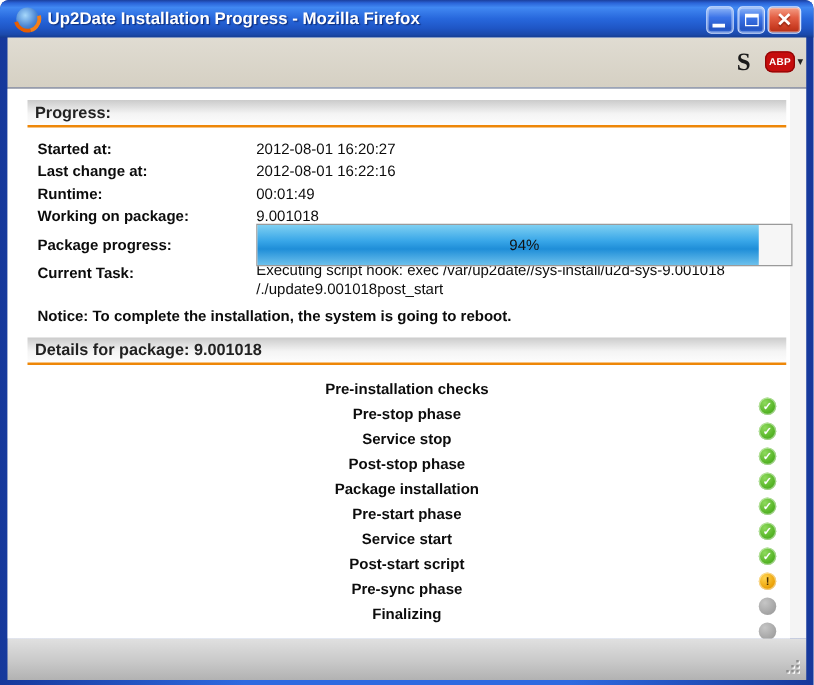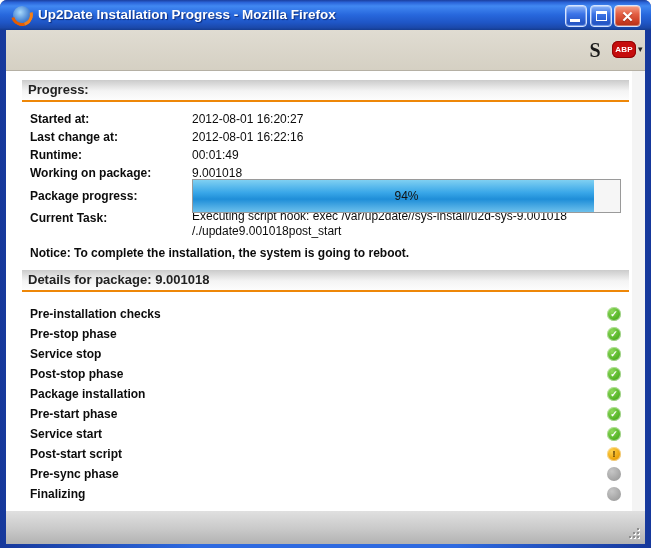--- a/index.html
+++ b/index.html
@@ -67,36 +67,36 @@
     font-size:12px;color:#0c0c0c;}
   .spacer{height:9px;}
   .section-header{
     margin-left:16px;width:607px;height:22px;
     background:linear-gradient(180deg,#cbcbcb,#f4f4f4 55%,#fdfdfd);
     border-bottom:2px solid #ee8708;
     display:flex;align-items:flex-end;padding:0 0 3px 6px;
     font-size:13px;font-weight:bold;color:#222;
   }
   .kv{margin-top:8px;}
-  .kv-row{display:flex;line-height:18px;}
+  .kv-row{display:flex;line-height:18px;gap:13px;}
   .kv-label{width:162px;margin-left:24px;font-weight:bold;flex:none;}
   .kv-value{white-space:nowrap;}
   .bar-row{display:flex;align-items:center;margin-top:5px;height:17px;}
   .progress-track{position:relative;width:429px;height:34px;border:1px solid #9a9a9a;
     background:#f6f6f6;flex:none;}
   .progress-fill{position:absolute;left:0;top:0;bottom:0;
     background:linear-gradient(180deg,#7fd0f2,#38a6e8 40%,#1f8ed8 60%,#6cc0ec);}
   .progress-pct{position:absolute;left:0;right:0;top:0;bottom:0;display:flex;
     align-items:center;justify-content:center;font-size:12px;color:#111;}
   .task-row{display:flex;align-items:flex-start;margin-top:5px;}
   .task-value{line-height:15px;}
   .notice{margin:7px 0 0 24px;font-weight:bold;line-height:14px;}
   .gap2{height:10px;}
   .steps{margin-top:12px;}
-  .step-row{display:flex;align-items:center;height:20px;padding:0 11px 0 24px;}
+  .step-row{display:flex;align-items:center;height:20px;padding:0 11px 0 24px;flex-direction:column;}
   .step-label{font-weight:bold;}
   .status-icon{margin-left:auto;width:14px;height:14px;border-radius:50%;flex:none;
     display:flex;align-items:center;justify-content:center;
     font-size:9px;font-weight:bold;line-height:1;}
   .st-ok{background:radial-gradient(circle at 35% 30%,#8ed95c,#55b426 60%,#459b1c);color:#fff;
     box-shadow:inset 0 0 0 1px rgba(255,255,255,.45);}
   .st-warning{background:radial-gradient(circle at 35% 30%,#ffd24d,#eca40b 60%,#d98e00);color:#4a3000;
     box-shadow:inset 0 0 0 1px rgba(255,255,255,.45);}
   .st-pending{background:radial-gradient(circle at 35% 30%,#c6c6c6,#a5a5a5 65%,#979797);color:transparent;}
   

